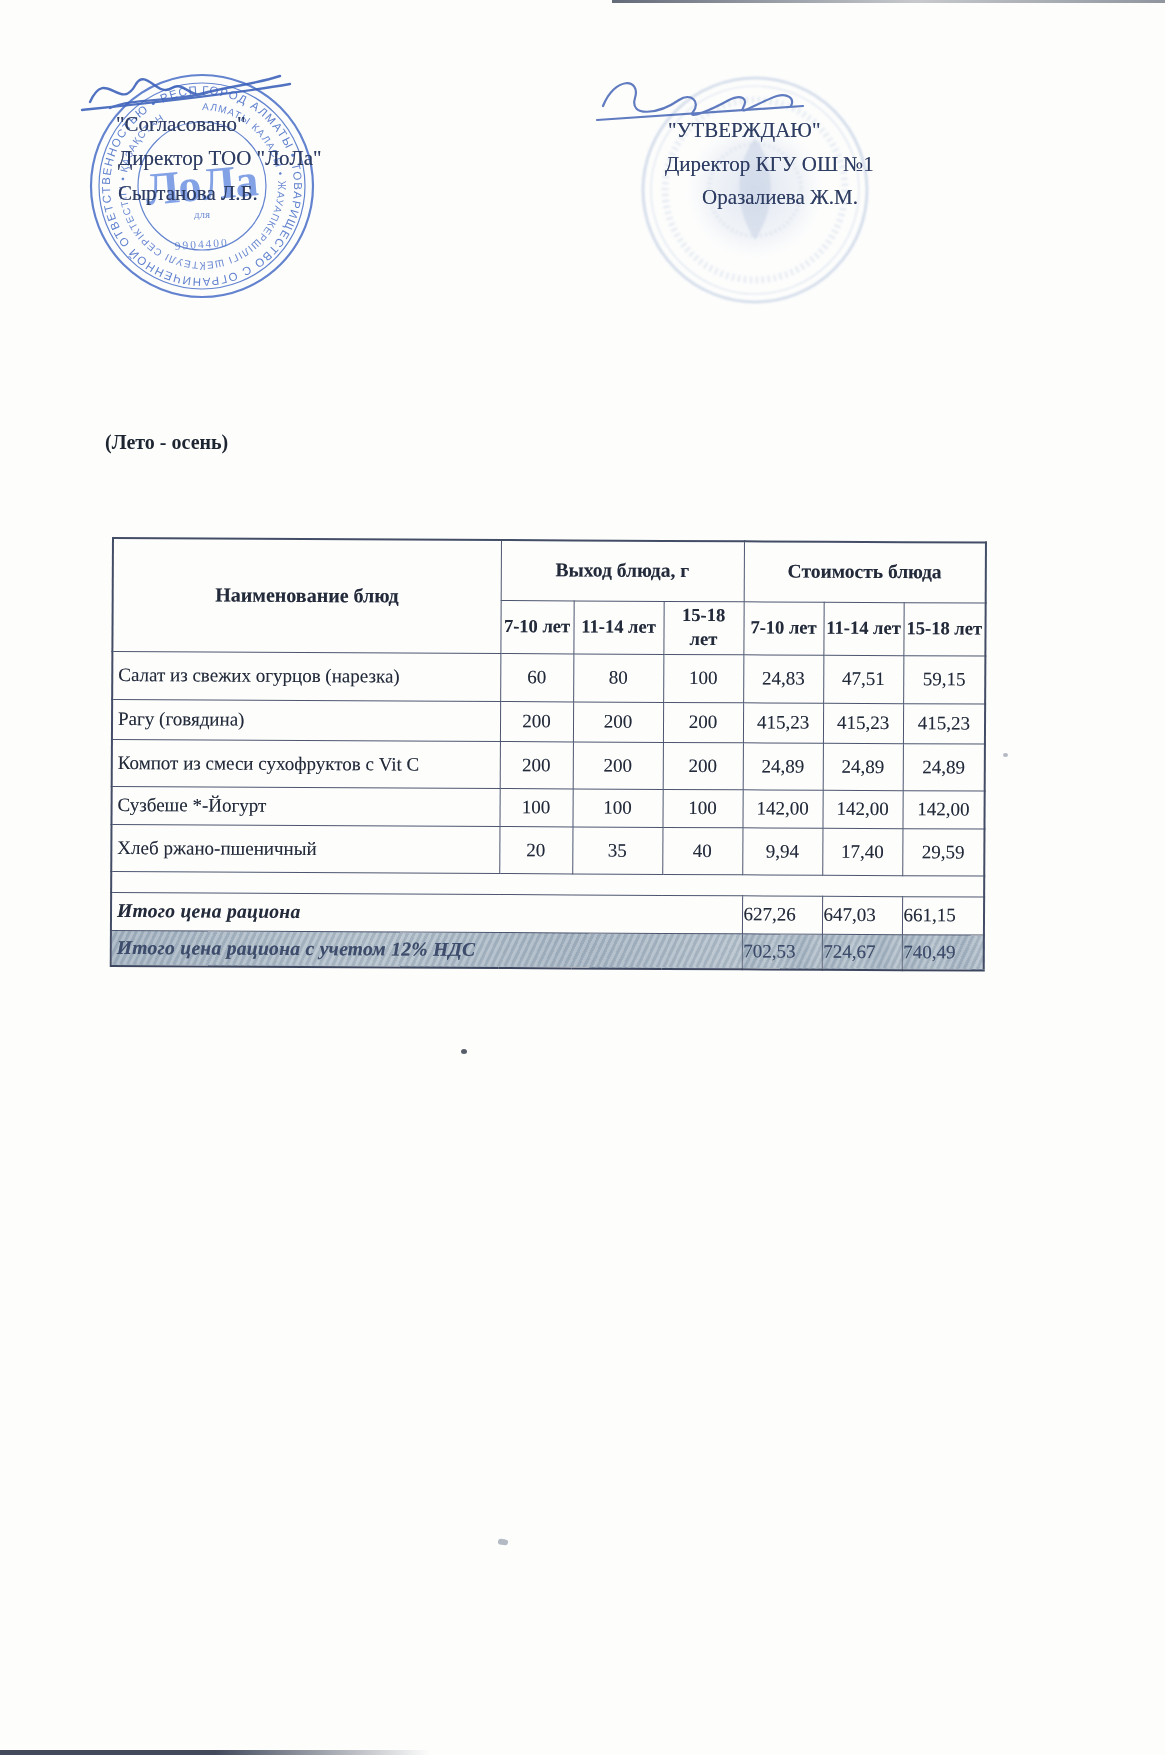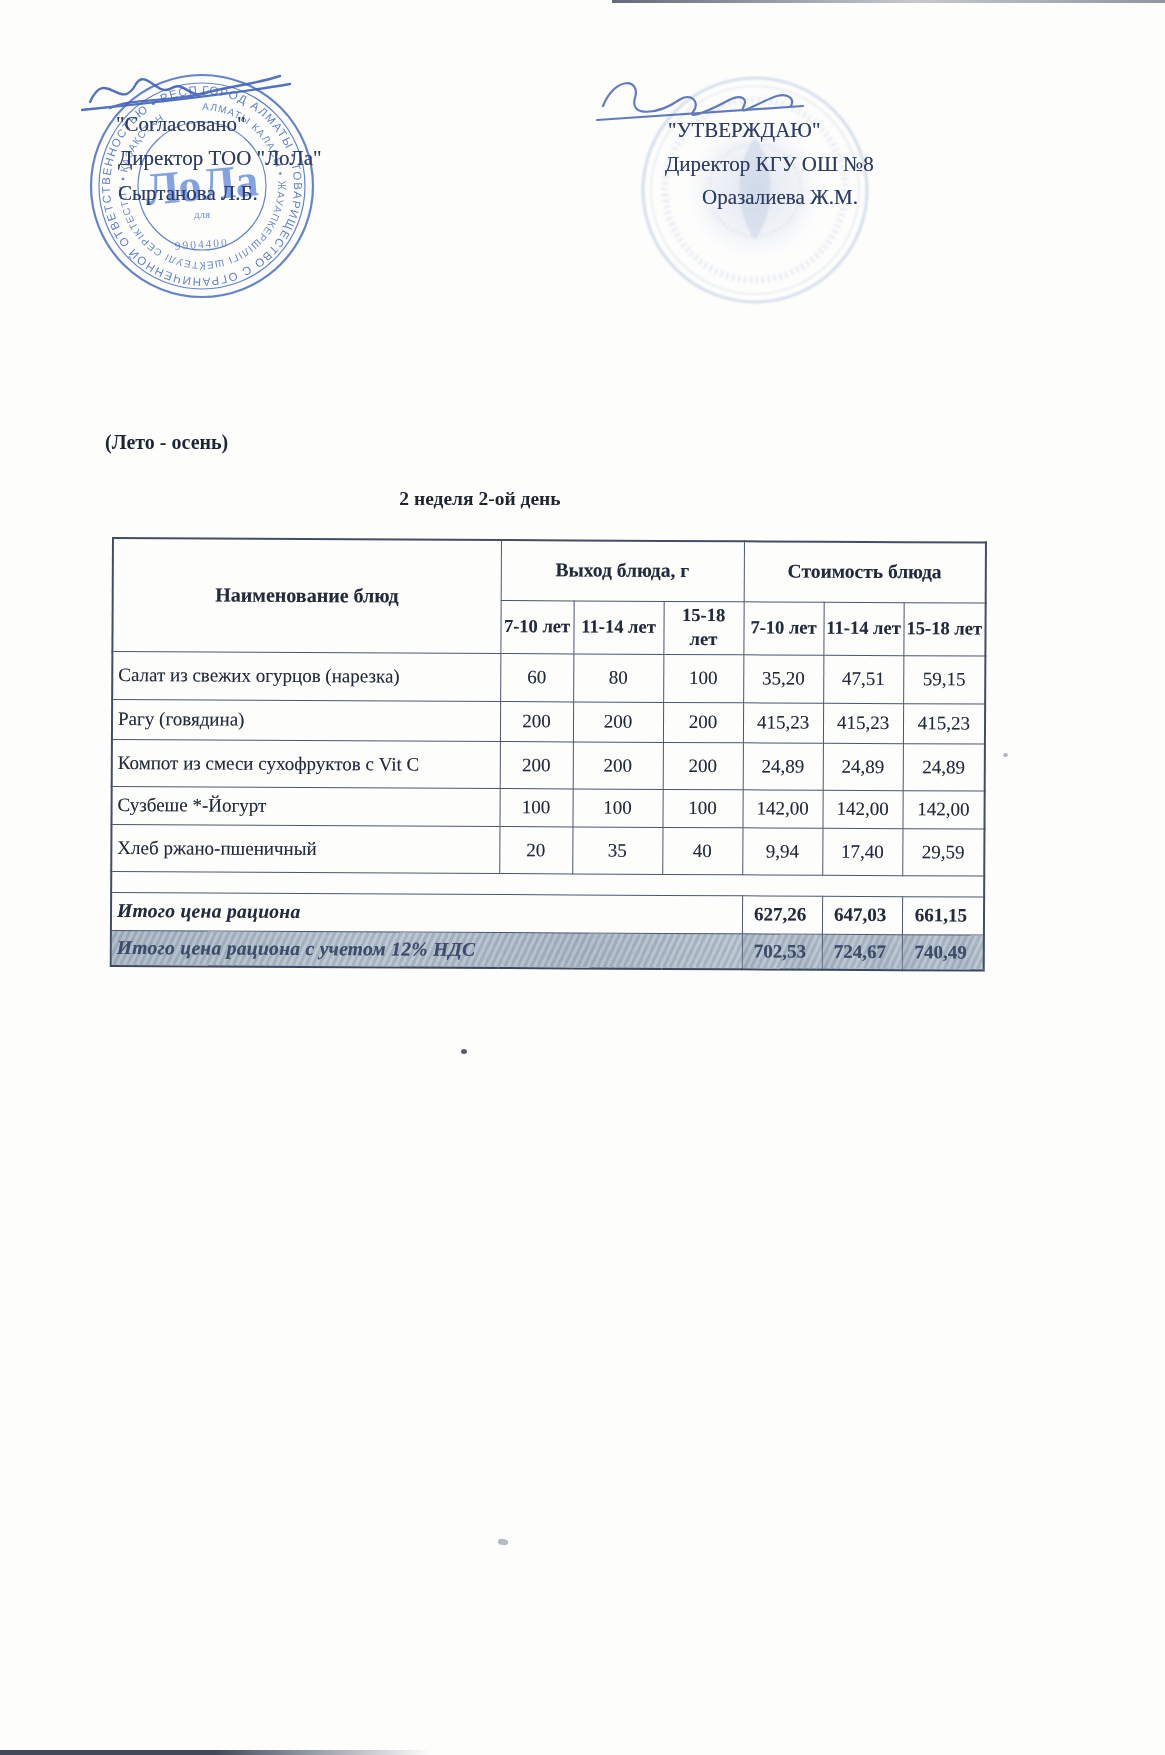--- a/index.html
+++ b/index.html
@@ -58,21 +58,21 @@
   .c-name  { text-align:left; padding:2px 4px 2px 5px; vertical-align:middle; }
   .c-num   { text-align:center; vertical-align:middle; }
   .r-head1 { height:60px; }
   .r-head2 { height:53px; }
   .r1 { height:48px; } .r2 { height:40px; } .r3 { height:47px; }
   .r4 { height:38px; } .r5 { height:47px; }
   .r-spacer { height:21px; }
   .r-total  { height:38px; }
   .r-vat    { height:36px; }
   .total-label { font-style:italic; font-weight:bold; font-size:19.5px; text-align:left; padding-left:5px; letter-spacing:.3px; vertical-align:middle; }
-  .total-val   { font-weight:bold; text-align:center; padding-right:5px; vertical-align:middle; }
+  .total-val   { font-weight:normal; text-align:left; padding-right:5px; vertical-align:middle; }
   .vat-row td {
     background-image:
       repeating-linear-gradient(115deg, rgba(255,255,255,.16) 0 3px, rgba(88,104,126,.14) 3px 6px),
       linear-gradient(90deg,#a3b2c0,#b2c0cb 40%,#a5b4c2 75%,#b4c1cc);
     color:#3d4c6c;
   }
   .vat-row { border-bottom:2.6px solid #3c465f; }
 
   
   .artifact { position:absolute; pointer-events:none; }
@@ -137,33 +137,32 @@
       <g filter="url(#soft)">
         <circle cx="160" cy="122" r="112" fill="none" stroke="#b9c7de" stroke-width="2.6" opacity="0.65"></circle>
         <circle cx="160" cy="122" r="104" fill="none" stroke="#c3cfe3" stroke-width="1.2" opacity="0.55"></circle>
         <circle cx="160" cy="122" r="90" fill="none" stroke="#aebfd9" stroke-width="7" stroke-dasharray="2.5 3.5" opacity="0.28"></circle>
         <circle cx="160" cy="122" r="70" fill="url(#emb)"></circle>
         <path d="M160 70 C 140 95, 138 140, 160 172 C 182 140, 180 95, 160 70 Z" fill="#b4c3dc" opacity="0.35"></path>
         <circle cx="160" cy="122" r="46" fill="none" stroke="#b4c3dc" stroke-width="4" stroke-dasharray="2 3" opacity="0.25"></circle>
       </g>
     </svg>
     <div class="stamp-overlay sr-line1">"УТВЕРЖДАЮ"</div>
-    <div class="stamp-overlay sr-line2">Директор КГУ ОШ №8</div>
+    <div class="stamp-overlay sr-line2">Директор КГУ ОШ №1</div>
     <div class="stamp-overlay sr-line3">Оразалиева Ж.М.</div>
     <svg class="sig-right" width="220" height="62" viewBox="0 0 220 62">
       <g fill="none" stroke="#4565b5" stroke-width="2.2" opacity="0.85" stroke-linecap="round">
         <path d="M8 38 C 20 8, 46 10, 40 30 C 34 50, 64 46, 84 32 C 96 24, 106 34, 98 44 C 92 52, 116 42, 134 32 C 146 26, 154 30, 148 40 C 144 48, 164 34, 182 28 C 192 25, 200 30, 196 38"></path>
         <path d="M2 52 L 208 38"></path>
       </g>
     </svg>
   </div>
 
 
   <div class="season">(Лето - осень)</div>
-  <div class="week-day">2 неделя 2-ой день</div>
 
   <table class="menu-table">
     <colgroup>
       <col style="width:388px">
         <col style="width:73px">
         <col style="width:90px">
         <col style="width:80px">
       <col style="width:80px">
         <col style="width:80px">
         <col style="width:82px">
@@ -182,21 +181,21 @@
         <th class="h-age">11-14 лет</th>
         <th class="h-age">15-18 лет</th>
       </tr>
     </thead>
     <tbody>
       <tr class="r1">
         <td class="c-name">Салат из свежих огурцов (нарезка)</td>
         <td class="c-num">60</td>
         <td class="c-num">80</td>
         <td class="c-num">100</td>
-        <td class="c-num">35,20</td>
+        <td class="c-num">24,83</td>
         <td class="c-num">47,51</td>
         <td class="c-num">59,15</td>
       </tr>
       <tr class="r2">
         <td class="c-name">Рагу (говядина)</td>
         <td class="c-num">200</td>
         <td class="c-num">200</td>
         <td class="c-num">200</td>
         <td class="c-num">415,23</td>
         <td class="c-num">415,23</td>

